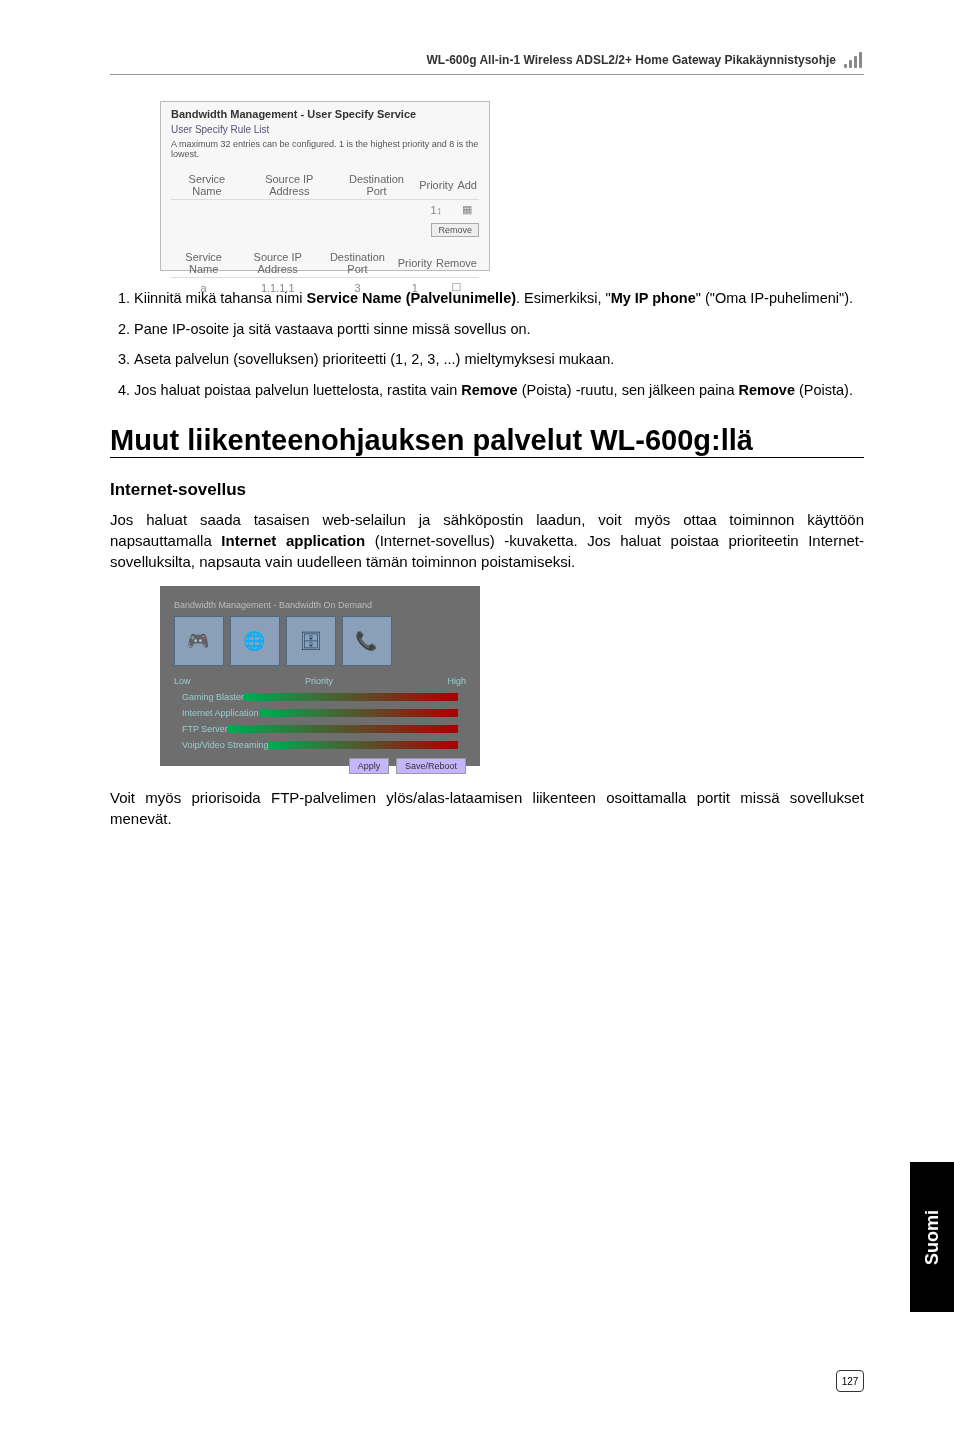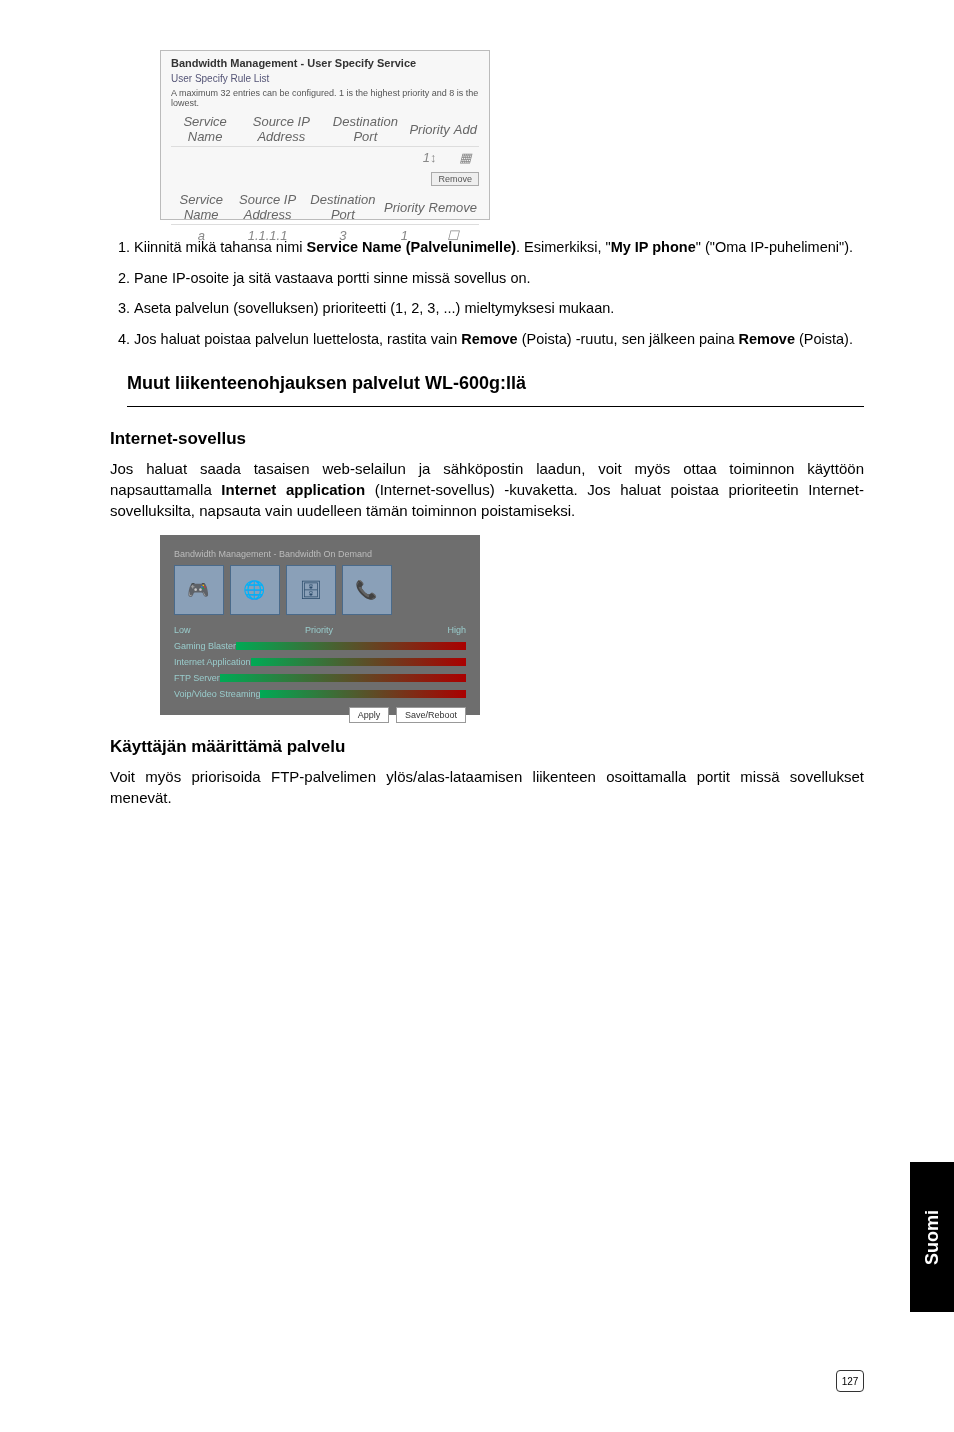--- a/index.html
+++ b/index.html
@@ -78,25 +78,25 @@
     padding-left: 24px;
     margin: 0 0 22px 0;
   }
   ol.steps li {
     font-size: 14.5px;
     line-height: 1.35;
     margin-bottom: 11px;
     text-align: justify;
   }
   h2.section {
-    font-size: 18px;
-    font-weight: bold;
-    margin: 24px 0 4px 17px;
+    font-size: 29px;
+    font-weight: bold;
+    margin: 24px 0 4px 0;
     border-bottom: 1.5px solid #000;
-    padding-bottom: 12px;
+    padding-bottom: 0;
   }
   h3.sub {
     font-size: 17px;
     font-weight: bold;
     margin: 22px 0 10px 0;
   }
   p.body {
     font-size: 15px;
     line-height: 1.38;
     margin: 0 0 10px 0;
@@ -135,38 +135,46 @@
     height: 20px;
     border: 1px solid #333;
     border-radius: 4px;
     font-size: 10px;
     display: flex;
     align-items: center;
     justify-content: center;
   }
   .ss-table {
     border-collapse: collapse;
-    margin-top: 4px;
+    margin-top: 12px;
     width: 100%;
-    font-size: 13px;
-    font-style: italic;
+    font-size: 11px;
   }
   .ss-table th { color:#666; font-weight:normal; padding:2px; border-bottom:1px solid #ddd; text-align:center; }
   .ss-table td { padding:3px; text-align:center; color:#888; }
   .icon-row { display:flex; gap:6px; margin-bottom:10px; }
   .icon-box { width:48px; height:48px; background:#8aa0b8; border:1px solid #4a6a8a; display:flex; align-items:center; justify-content:center; color:#2a4a6a; font-size:18px; }
-  .slider-row { display:flex; align-items:center; font-size:9px; color:#9cc; margin:6px 0; }
+  .slider-row { display:flex; align-items:center; font-size:9px; color:#9cc; margin:6px 8px; }
   .slider-track { flex:1; height:8px; background:linear-gradient(90deg,#0a5,#a00); }
   .btn-row { text-align:right; margin-top:8px; }
-  .btn-row span{ display:inline-block; background:#ffffff; border:1px solid #999; padding:2px 8px; margin-left:4px; font-size:9px; color:#333;text-align:right; }
+  .btn-row span{ display:inline-block; background:#c4b5fd; border:1px solid #999; padding:2px 8px; margin-left:4px; font-size:9px; color:#333;text-align:right; }
 </style>
 </head>
 <body>
 
 <div class="page">
+  <div class="header-row">
+    <div class="header-title">WL-600g All-in-1 Wireless ADSL2/2+ Home Gateway Pikakäynnistysohje</div>
+    <div class="bars-icon">
+      <span class="b1"></span>
+        <span class="b2"></span>
+        <span class="b3"></span>
+        <span class="b4"></span>
+    </div>
+  </div>
 
   <div class="screenshot">
     <div class="ss-title">Bandwidth Management - User Specify Service</div>
     <div style="color:#557; font-size:10px; margin:4px 0;">User Specify Rule List</div>
     <div style="font-size:9px; margin:4px 0;">A maximum 32 entries can be configured. 1 is the highest priority and 8 is the lowest.</div>
     <table class="ss-table">
       <tbody>
           <tr>
         <th>Service Name</th>
         <th>Source IP Address</th>
@@ -250,21 +258,20 @@
     <div class="slider-row">
         <span>Voip/Video Streaming</span>
         <div class="slider-track" style="flex-basis:32%;"></div>
       </div>
     <div class="btn-row">
       <span>Apply</span>
       <span>Save/Reboot</span>
     </div>
   </div>
 
-  <h3 class="sub">Käyttäjän määrittämä palvelu</h3>
   <p class="body">Voit myös priorisoida FTP-palvelimen ylös/alas-lataamisen liikenteen osoittamalla portit missä sovellukset menevät.</p>
 
   <div class="side-tab">
     <span>Suomi</span>
   </div>
 
   <div class="page-num">127</div>
 </div>
 
 </body></html>

